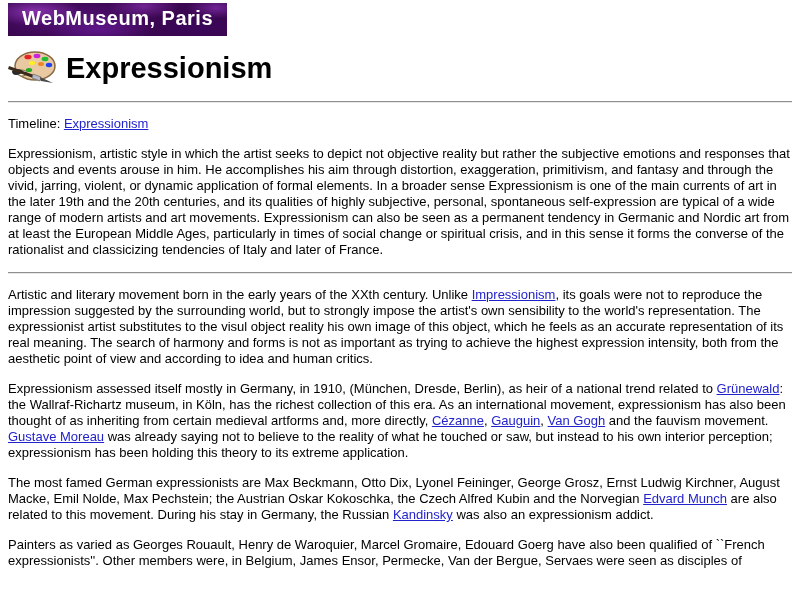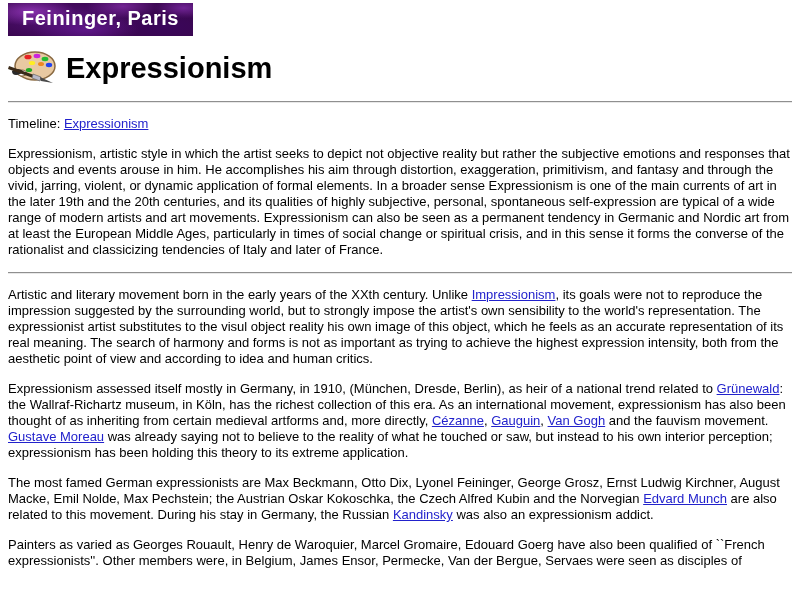--- a/index.html
+++ b/index.html
@@ -73,21 +73,21 @@
     cursor: pointer;
   }
   .timeline-line { margin: 0 0 14px 0; }
 </style>
 </head>
 <body>
 
 <div class="page">
 
   <div class="banner">
-    <span>Feininger, Paris</span>
+    <span>WebMuseum, Paris</span>
   </div>
 
   <div class="heading-row">
     <span class="palette">
       <svg viewBox="0 0 49 38" width="49" height="38" aria-hidden="true">
 
         <ellipse cx="27" cy="17" rx="20" ry="14" fill="#e8c9a2" stroke="#8a6a42" stroke-width="1.5"></ellipse>
 
         <ellipse cx="14" cy="24" rx="4.5" ry="3" fill="#ffffff" stroke="#8a6a42" stroke-width="1.2"></ellipse>
 

